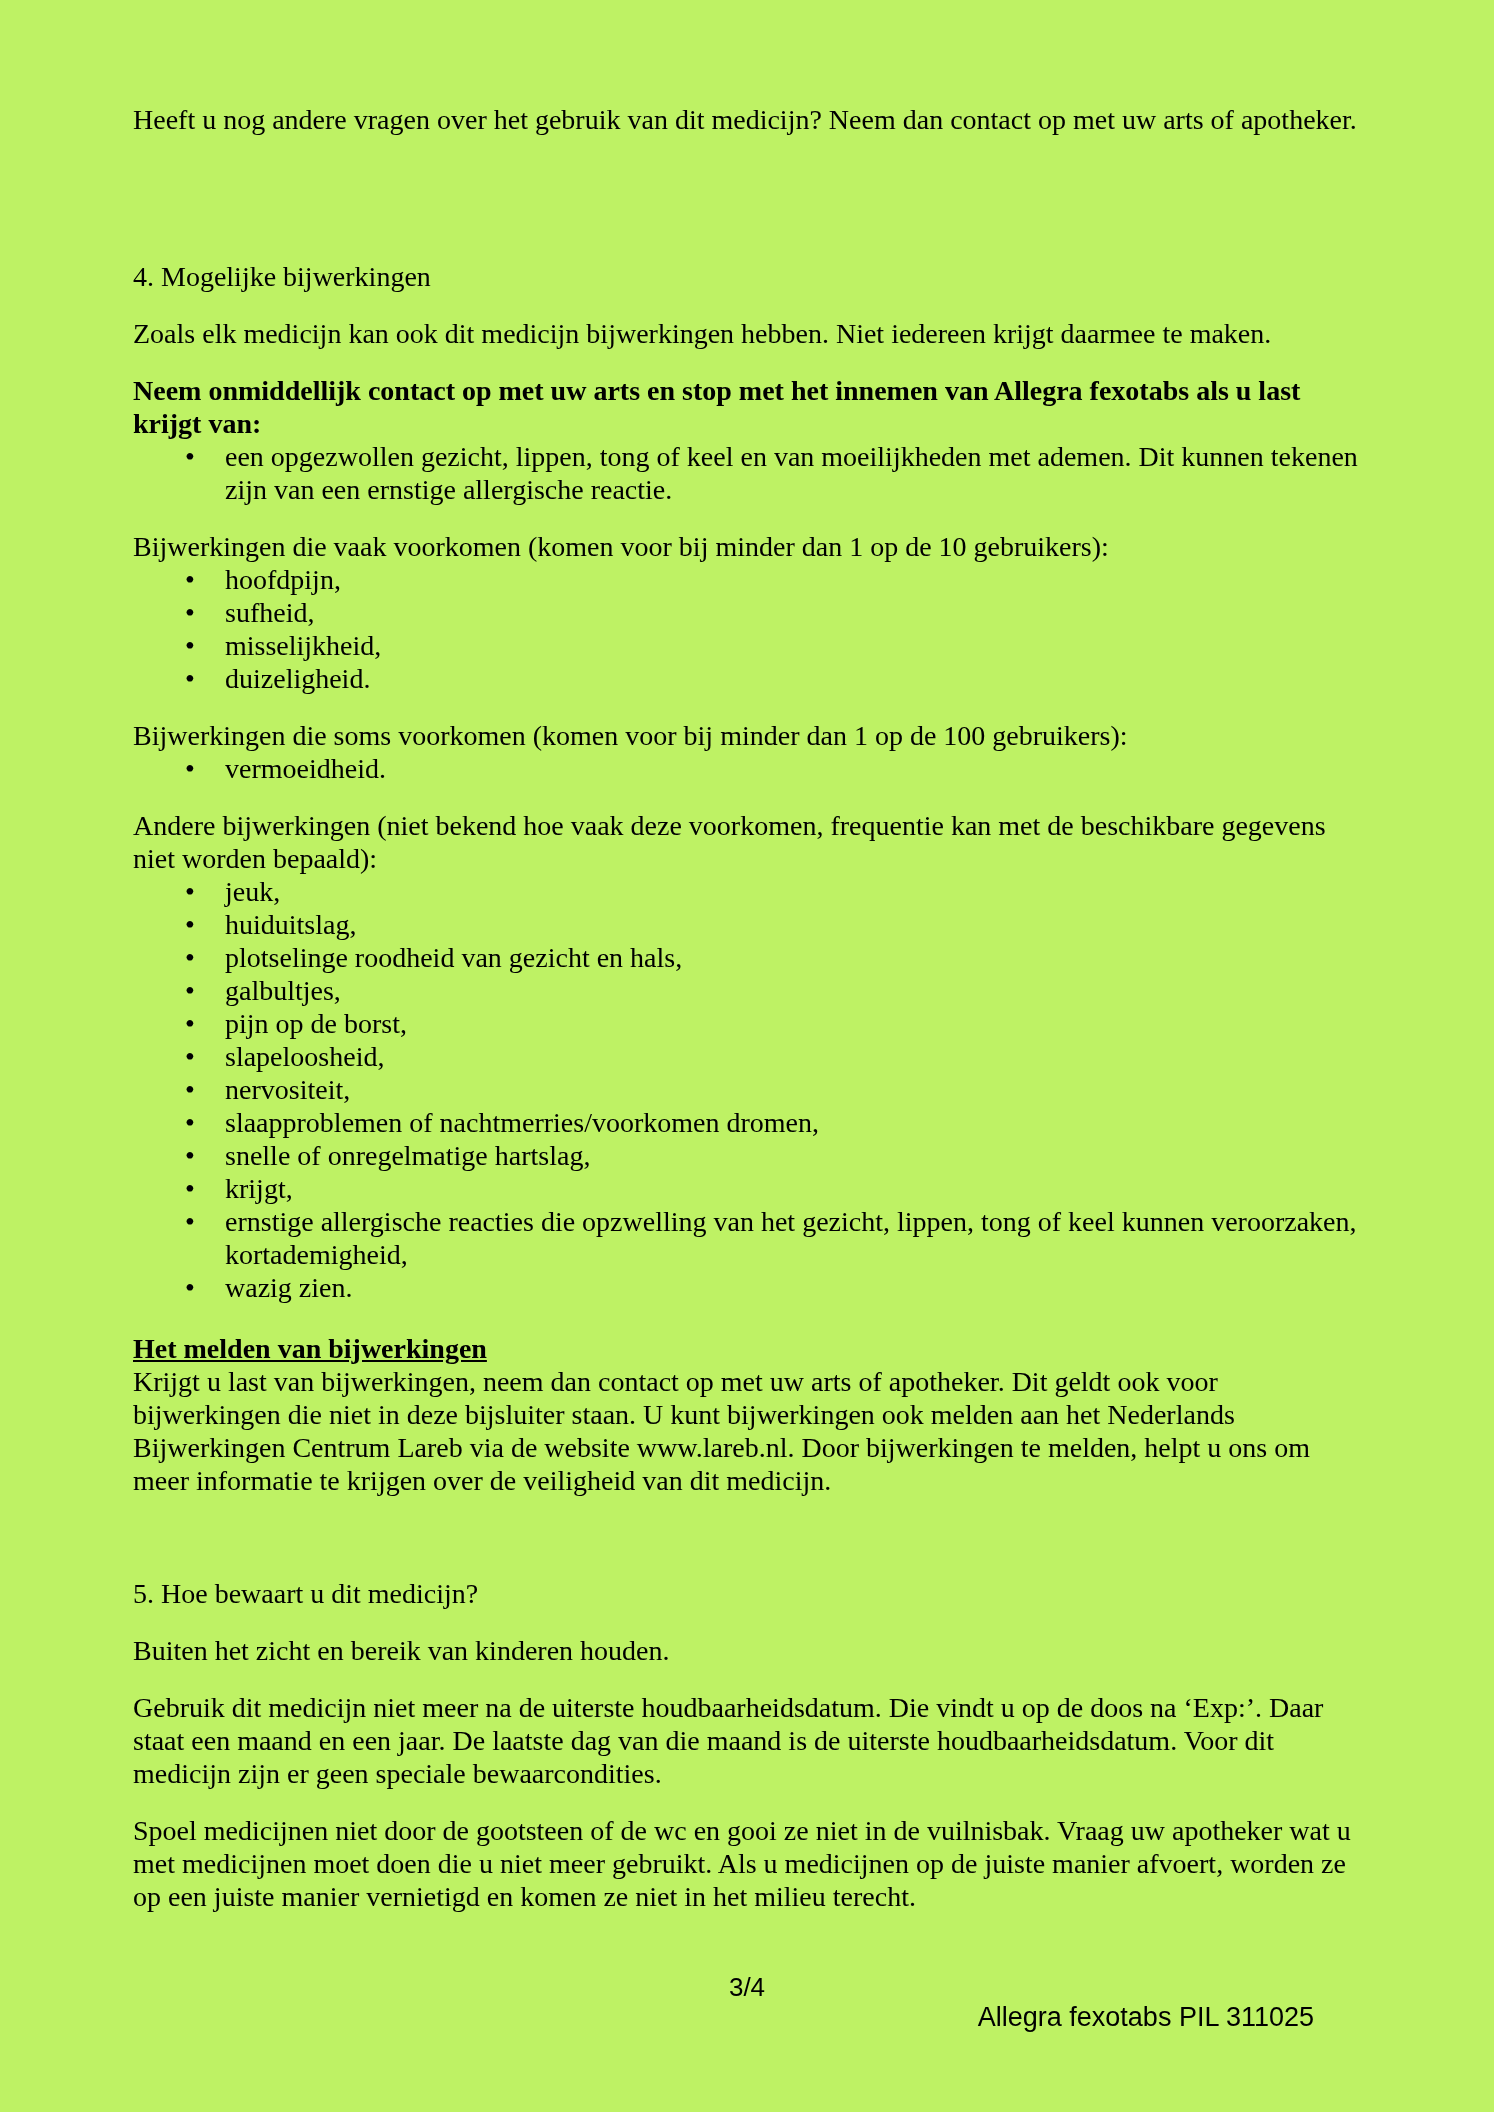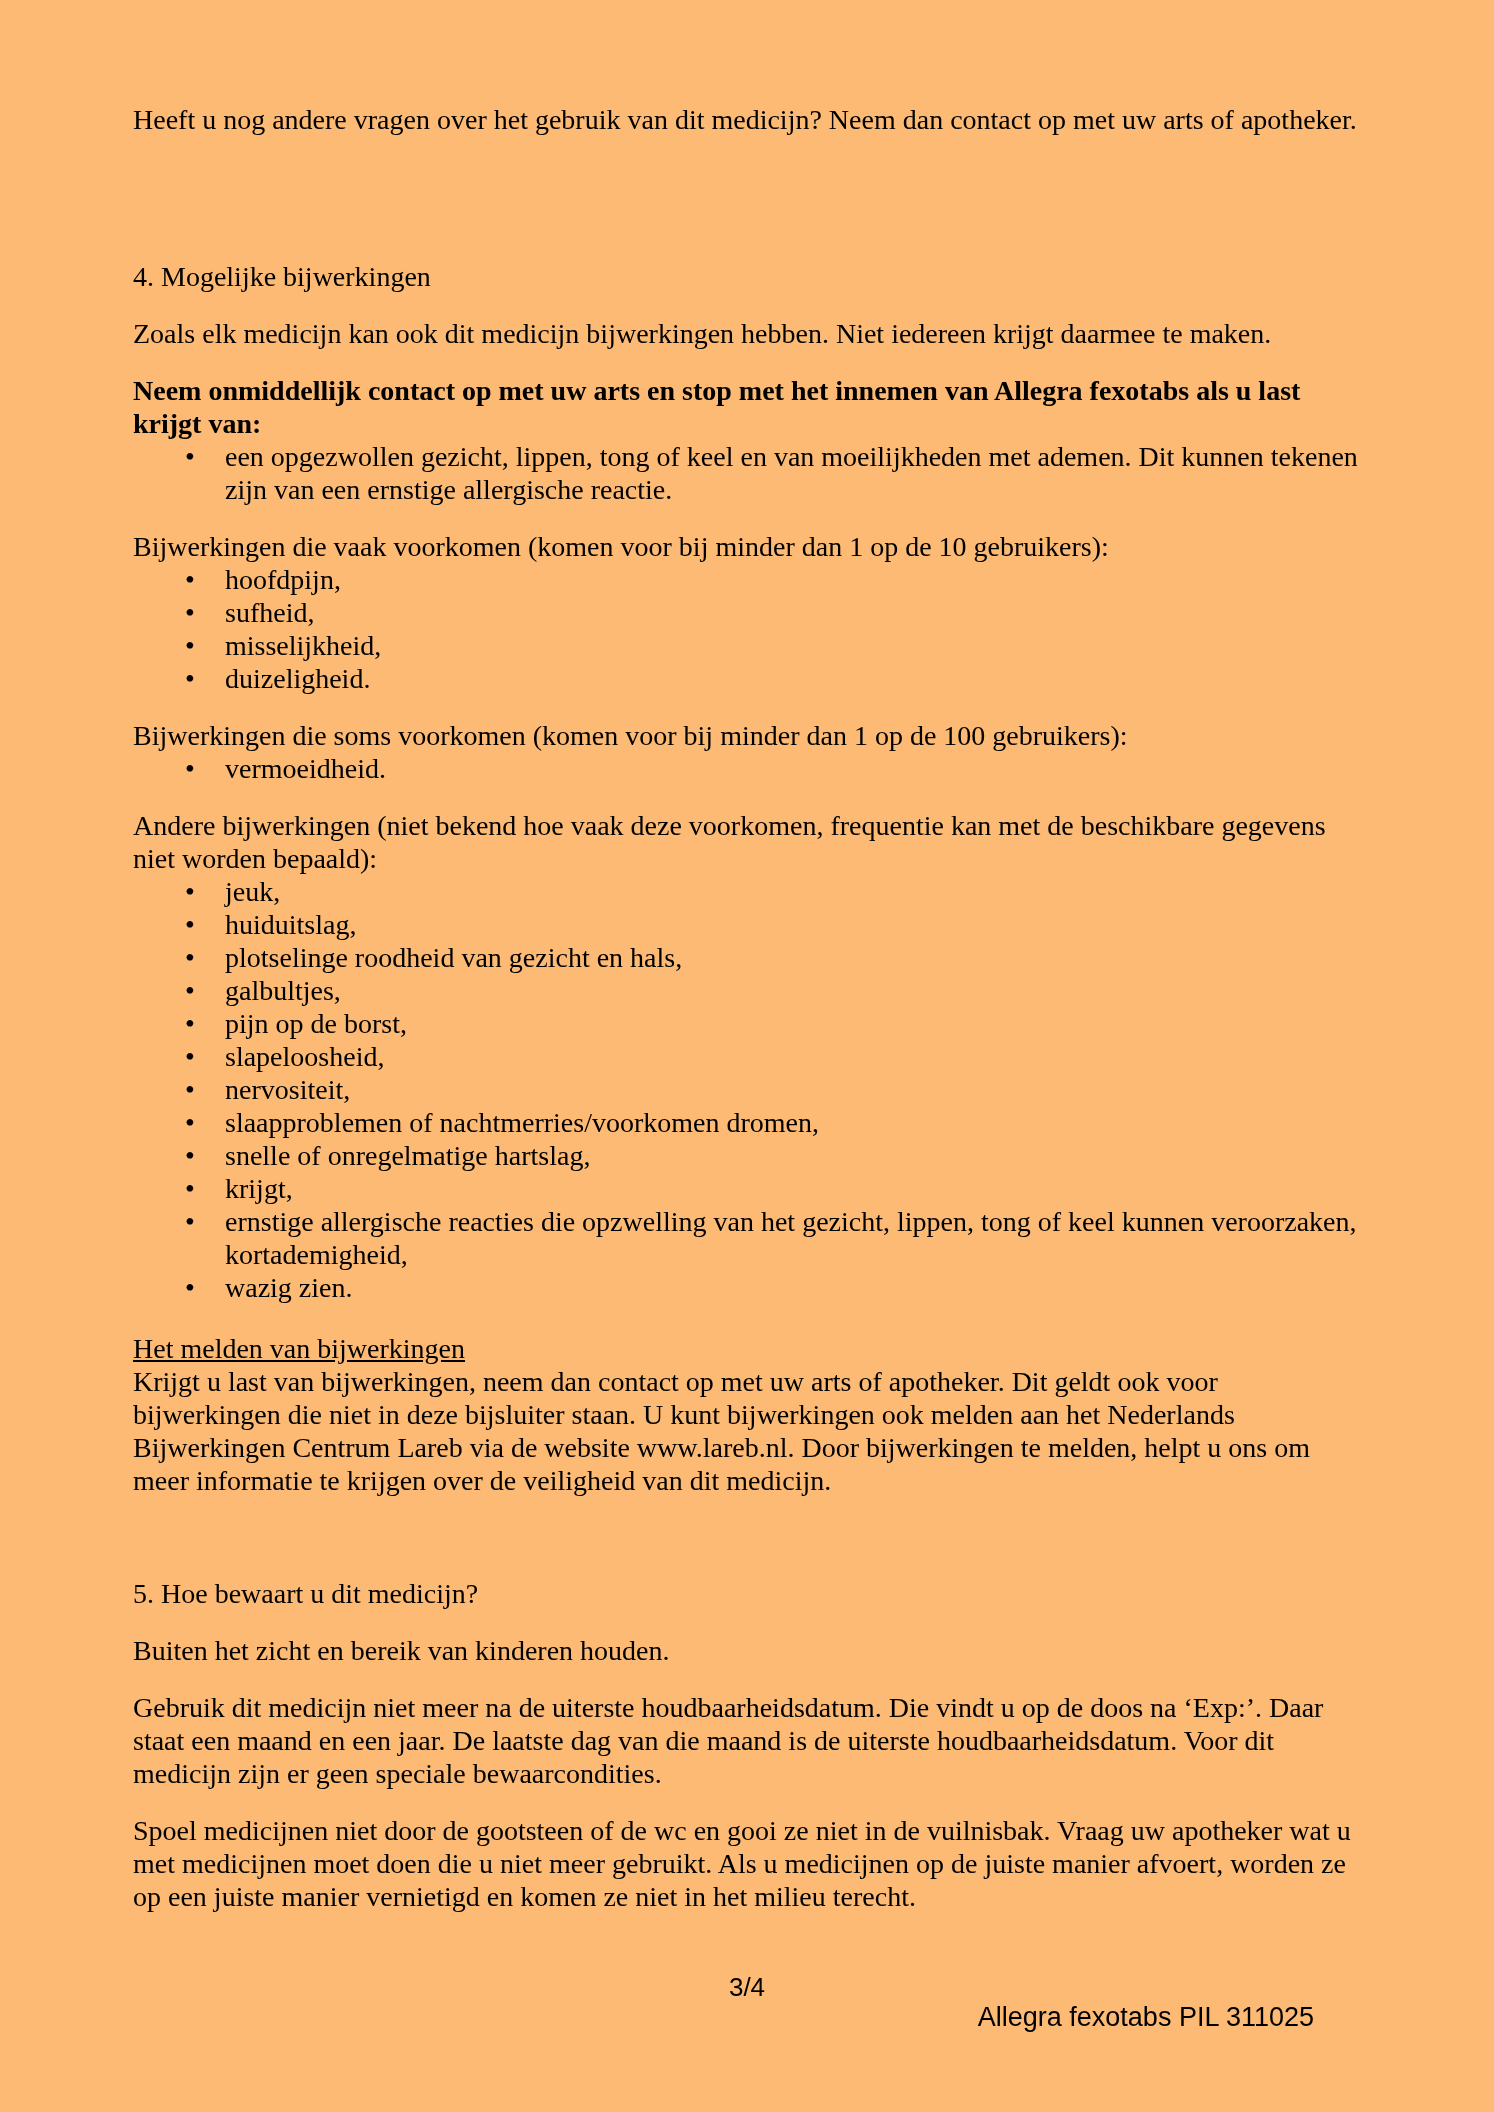--- a/index.html
+++ b/index.html
@@ -4,21 +4,21 @@
 <style>
   html, body {
     margin: 0;
     padding: 0;
     background: #ffffff;
   }
   .page {
     position: relative;
     width: 1494px;
     height: 2112px;
-    background: #fdba74;
+    background: #bef264;
     color: #000000;
     font-family: "Liberation Serif", "DejaVu Serif", serif;
     font-size: 28px;
     line-height: 33px;
     box-sizing: border-box;
     padding: 103px 134px 0 133px;
     overflow: hidden;
   }
   .para {
     margin: 24px 0 0 0;
@@ -33,21 +33,21 @@
     margin: 124px 0 0 0;
   }
   .section-heading.storage {
     margin-top: 80px;
   }
   .bold-para {
     font-weight: bold;
     margin: 24px 0 0 0;
   }
   .sub-heading {
-    font-weight: normal;
+    font-weight: bold;
     text-decoration: underline;
     margin: 28px 0 0 0;
   }
   .sub-heading + .para {
     margin-top: 0;
   }
   ul.bullets {
     list-style: none;
     margin: 0;
     padding: 0;

